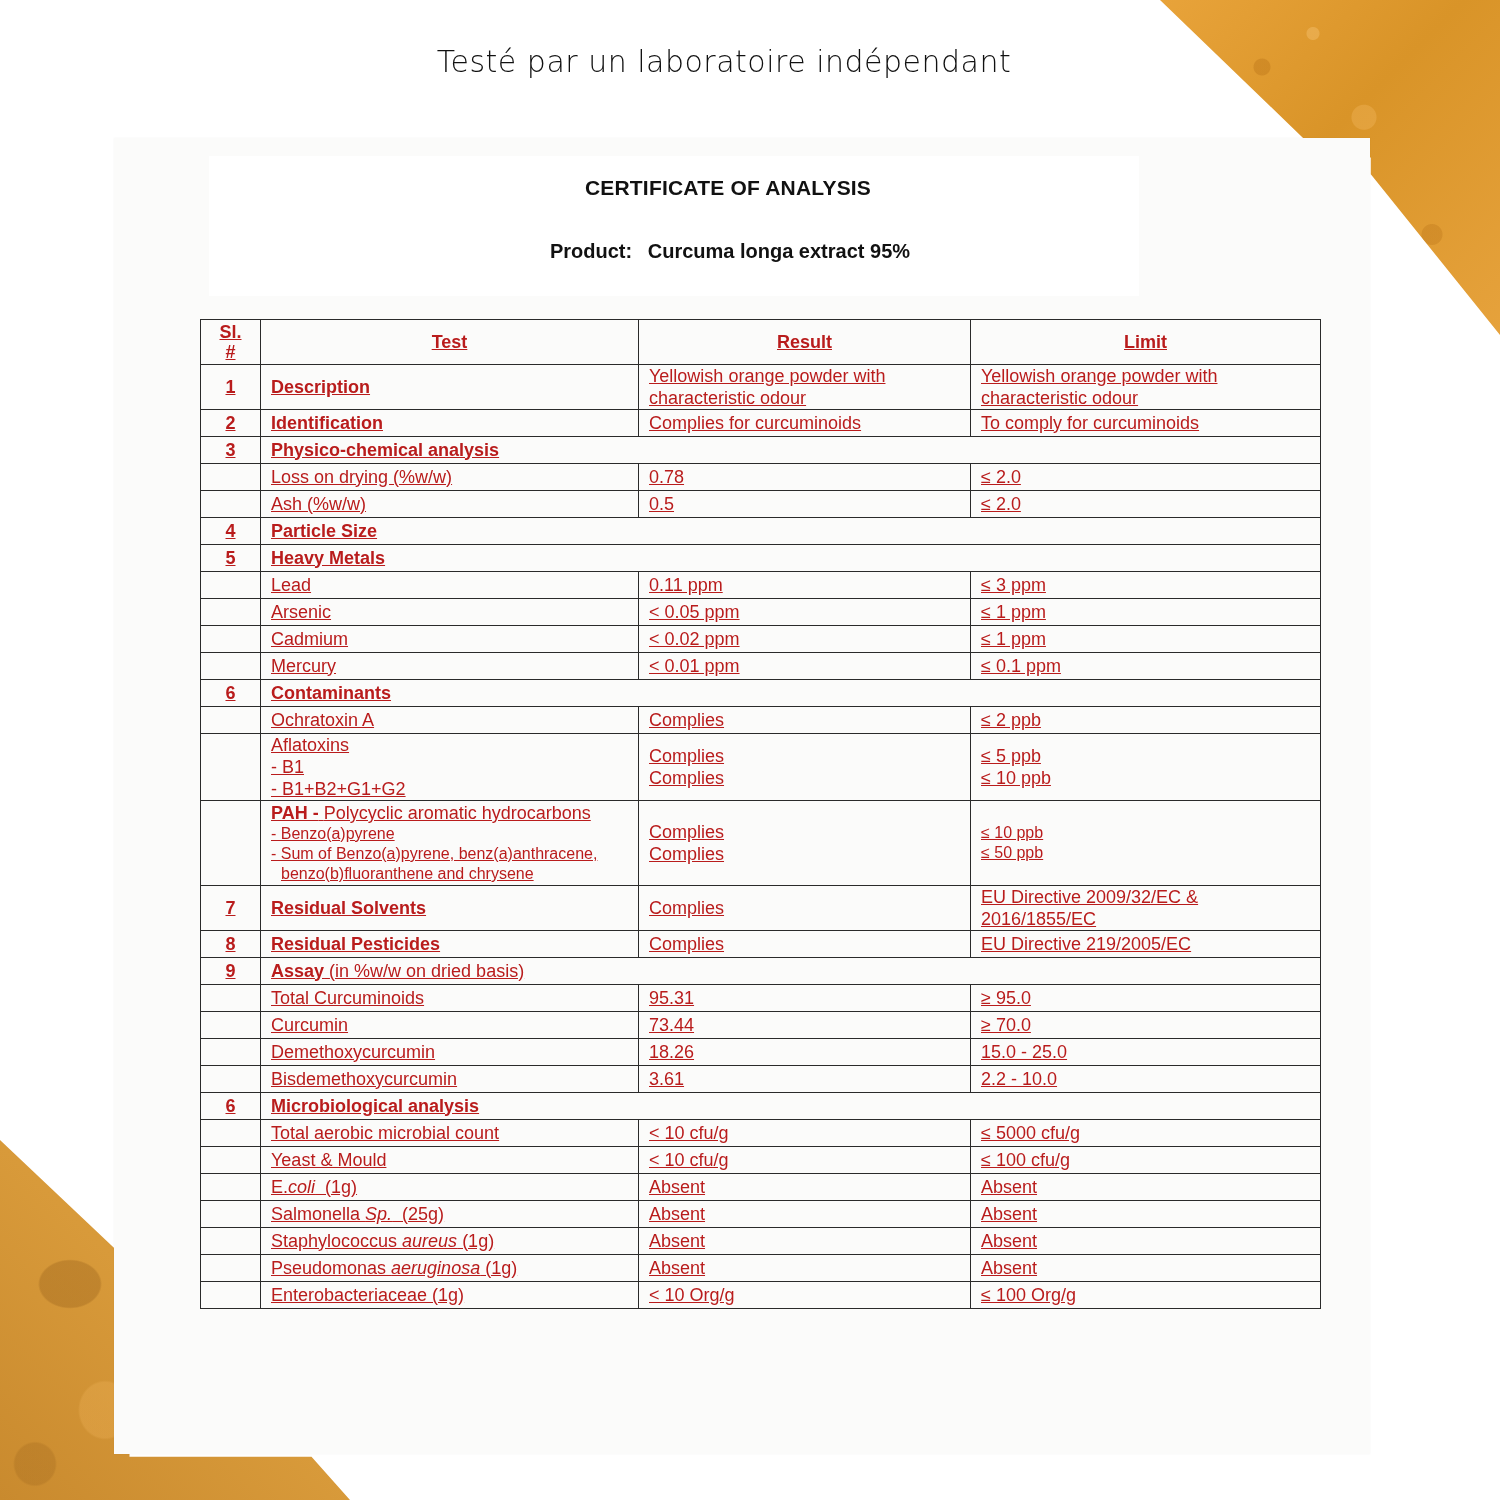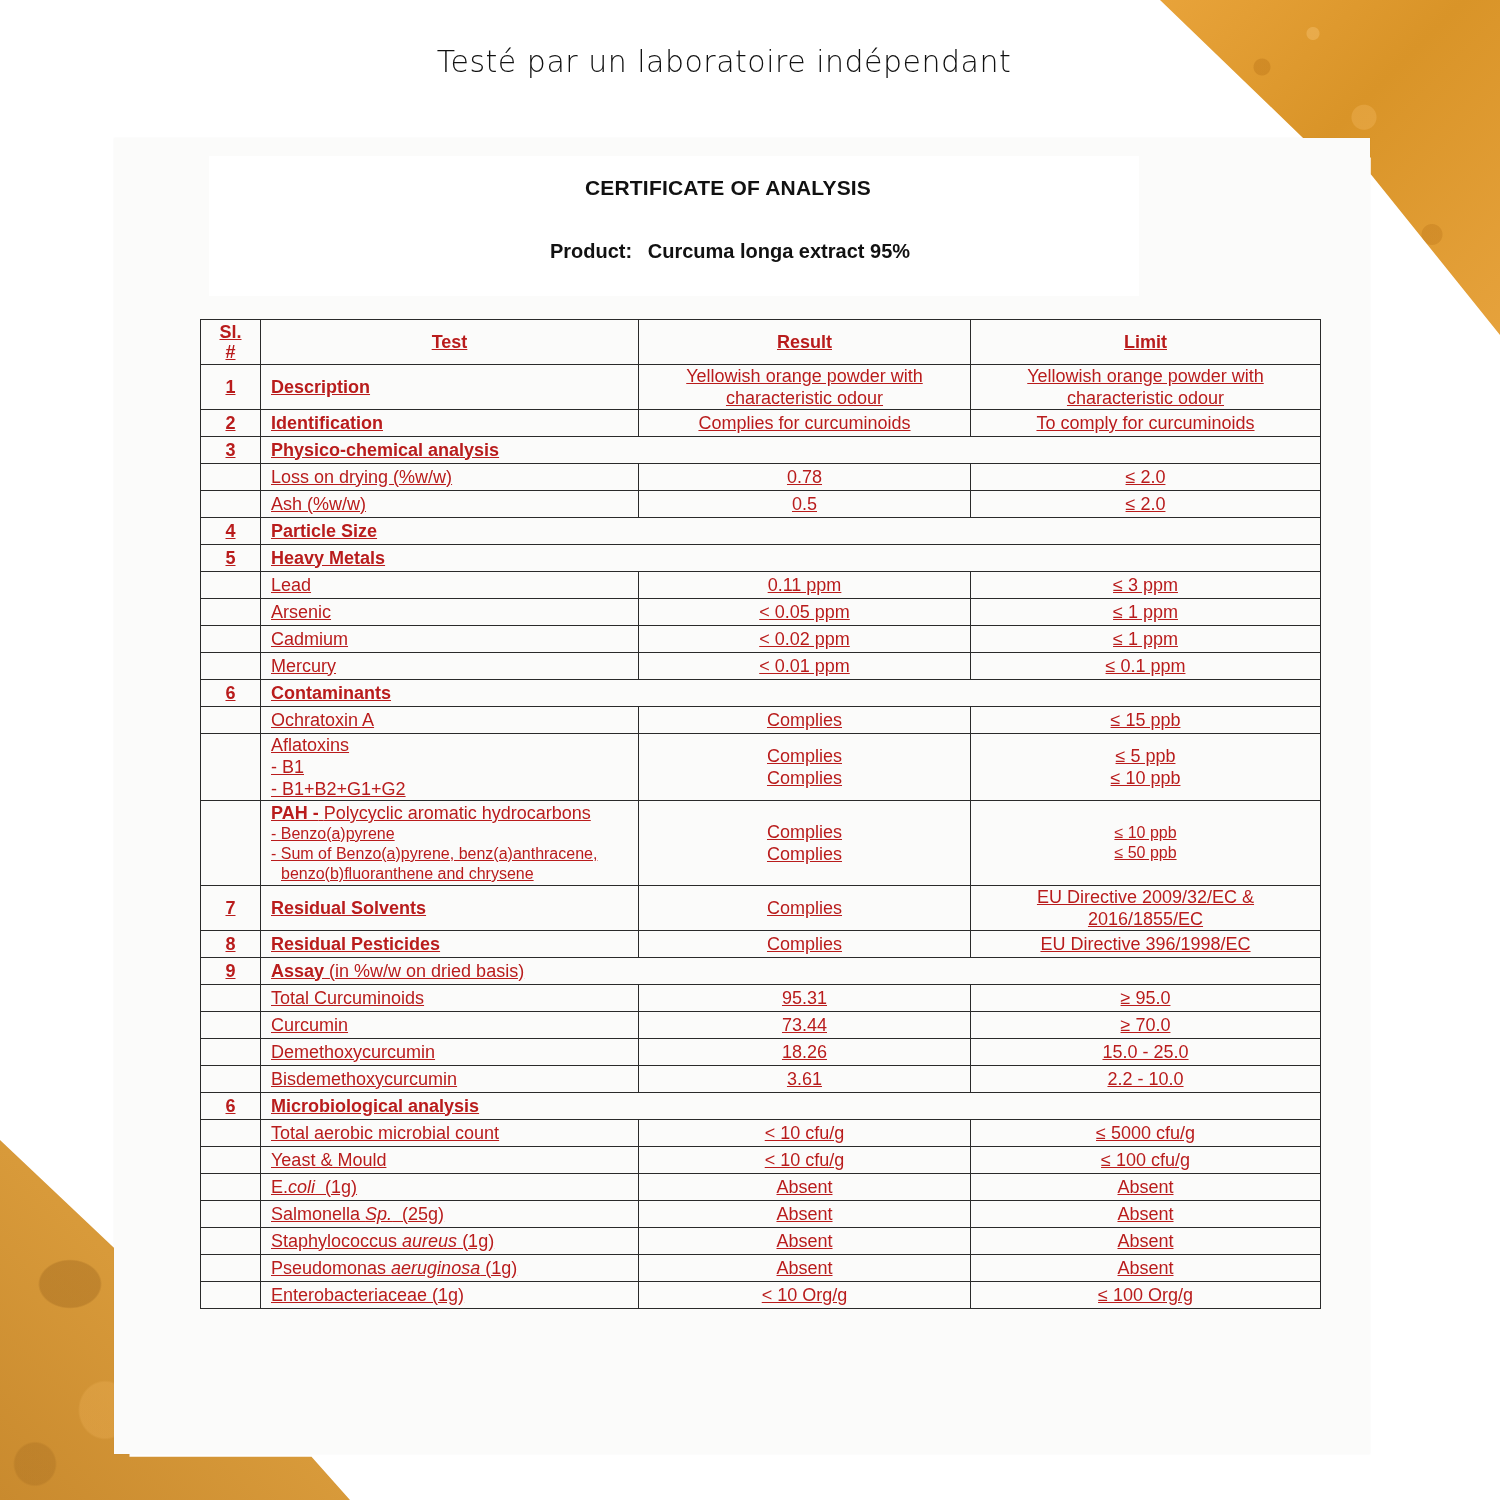--- a/index.html
+++ b/index.html
@@ -71,21 +71,21 @@
   table.coa col.c-sl { width: 60px; }
   table.coa col.c-test { width: 378px; }
   table.coa col.c-res { width: 332px; }
   table.coa col.c-lim { width: 350px; }
   table.coa td, table.coa th {
     border: 1.5px solid #2a2a2a; padding: 0 10px; line-height: 21px; vertical-align: middle;
   }
   table.coa th { font-weight: bold; font-size: 18px; height: 44px; text-align: center; }
   table.coa th.sl { line-height: 20px; padding: 0; }
   td.sl { text-align: center; font-weight: bold; padding: 0; }
-  td.res, td.lim { text-align: center; }
+  td.res, td.lim { text-align: left; }
   td.bold { font-weight: bold; }
   tr.r28 td { height: 26px; }
   tr.r44 td { height: 42px; }
   .small { font-size: 16px; line-height: 20px; }
   .lines div { line-height: 22px; }
   .lines.small div { line-height: 20px; }
   td.valign-bottom { vertical-align: bottom; padding-bottom: 2px; }
   i { font-style: italic; }
 </style>
 </head>
@@ -200,21 +200,21 @@
     </tr>
 
     <tr class="r28">
       <td class="sl">6</td>
       <td class="bold" colspan="3">Contaminants</td>
     </tr>
     <tr class="r28">
       <td class="sl"></td>
       <td>Ochratoxin A</td>
       <td class="res">Complies</td>
-      <td class="lim">≤ 15 ppb</td>
+      <td class="lim">≤ 2 ppb</td>
     </tr>
     <tr>
       <td class="sl"></td>
       <td class="lines" style="height:64px">
         <div>Aflatoxins</div>
         <div>- B1</div>
         <div>- B1+B2+G1+G2</div>
       </td>
       <td class="res lines valign-bottom">
         <div>Complies</div>
@@ -253,21 +253,21 @@
       <td class="lim lines">
         <div>EU Directive 2009/32/EC &amp;</div>
         <div>2016/1855/EC</div>
       </td>
     </tr>
 
     <tr class="r28">
       <td class="sl">8</td>
       <td class="bold">Residual Pesticides</td>
       <td class="res">Complies</td>
-      <td class="lim">EU Directive 396/1998/EC</td>
+      <td class="lim">EU Directive 219/2005/EC</td>
     </tr>
 
     <tr class="r28">
       <td class="sl">9</td>
       <td colspan="3">
         <span style="font-weight:bold">Assay</span>
         <span>(in %w/w on dried basis)</span>
       </td>
     </tr>
     <tr class="r28">

